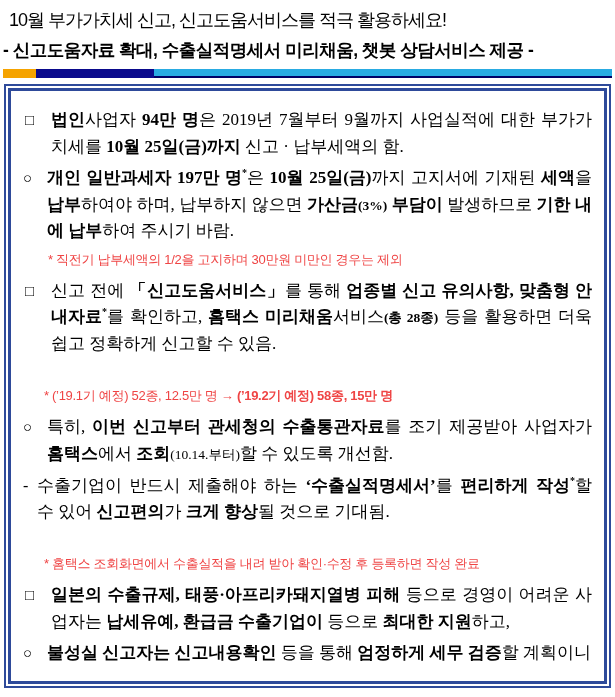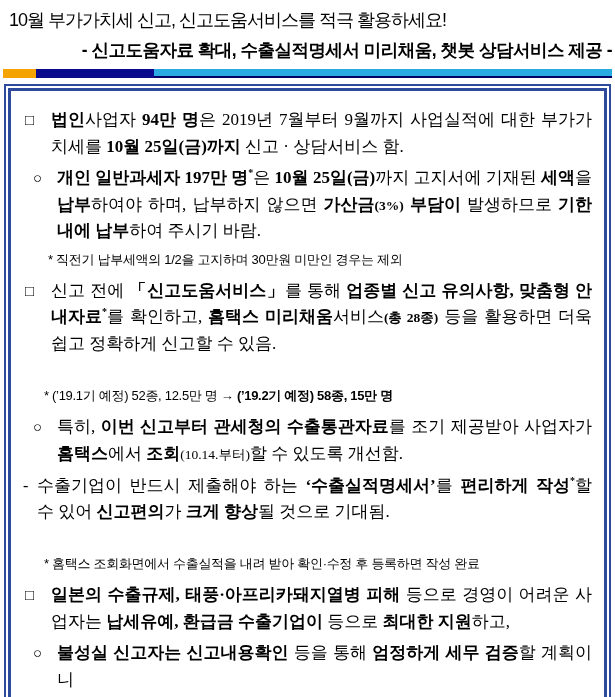--- a/index.html
+++ b/index.html
@@ -10,21 +10,21 @@
     color:#000;overflow:hidden;
   }
   .title{
     font-family:"Liberation Sans","DejaVu Sans",sans-serif;
     font-weight:400;font-size:18px;line-height:28px;
     letter-spacing:-1px;margin:2px 0 4px 6px;white-space:nowrap;
   }
   .subtitle{
     font-family:"Liberation Sans","DejaVu Sans",sans-serif;
     font-weight:800;font-size:17.5px;line-height:25px;
-    letter-spacing:-0.5px;text-align:right;margin-top:1px;white-space:nowrap;
+    letter-spacing:-0.5px;text-align:left;margin-top:1px;white-space:nowrap;
   }
   .divider{display:flex;width:609px;margin:6px auto 0 auto;height:9px;}
   .divider .seg-orange{width:33px;height:9px;}
   .divider .seg-navy{width:118px;height:9px;}
   .divider .seg-blue{flex:1;height:7px;border-bottom:2px solid #000066;}
   .box{
     margin:6px 1px 0 1px;
     border:2px solid #2e4a9a;
     padding:2px;
   }
@@ -33,49 +33,49 @@
     padding:10px 12px 8px 12px;
     min-height:576px;box-sizing:border-box;
   }
   .para{
     font-size:17px;line-height:25.5px;text-align:justify;
     margin:6px 0;
   }
   .para .bullet{display:inline-block;font-size:15px;}
   .lvl1{margin-left:2px;padding-left:26px;text-indent:-26px;}
   .lvl1 .bullet{width:26px;text-indent:0;}
-  .lvl2{margin-left:10px;padding-left:24px;text-indent:-24px;}
+  .lvl2{padding-left:24px;text-indent:-24px;}
   .lvl2 .bullet{width:24px;text-indent:0;}
   .lvldash{padding-left:14px;text-indent:-14px;}
   .lvldash .bullet{width:14px;text-indent:0;font-size:16px;}
   .b{font-weight:700;}
   .sm{font-size:13.5px;}
   .sup{font-size:10px;vertical-align:super;line-height:0;}
   .footnote{
     font-family:"Liberation Sans","DejaVu Sans",sans-serif;
-    font-size:13px;line-height:19px;color:#000000;
+    font-size:13px;line-height:19px;color:#ef4444;
     margin:1px 0 9px 0;text-align:left;letter-spacing:-0.3px;
   }
   .fn1{margin-left:25px;}
   .fn2{margin-left:21px;margin-top:30px;}
 </style>
 </head>
 <body>
 
 <div class="page">
   <div class="title">10월 부가가치세 신고, 신고도움서비스를 적극 활용하세요!</div>
   <div class="subtitle">- 신고도움자료 확대, 수출실적명세서 미리채움, 챗봇 상담서비스 제공 -</div>
   <div class="divider">
     <div class="seg-orange" style="background: rgb(245, 163, 0);"></div>
     <div class="seg-navy" style="background: rgb(10, 10, 140);"></div>
     <div class="seg-blue" style="background: rgb(41, 171, 226); border-bottom-color: rgb(0, 0, 102);"></div>
   </div>
   <div class="box" style="border-color: rgb(46, 74, 154);">
     <div class="box-inner" id="paragraphs" style="border-color: rgb(46, 74, 154);">
-        <div class="para lvl1"><span class="bullet">□</span><span class="b">법인</span><span class="">사업자 </span><span class="b">94만 명</span><span class="">은 2019년 7월부터 9월까지 사업실적에 대한 부가가치세를 </span><span class="b">10월 25일(금)까지 </span><span class="">신고 · 상담서비스 함.</span></div>
+        <div class="para lvl1"><span class="bullet">□</span><span class="b">법인</span><span class="">사업자 </span><span class="b">94만 명</span><span class="">은 2019년 7월부터 9월까지 사업실적에 대한 부가가치세를 </span><span class="b">10월 25일(금)까지 </span><span class="">신고 · 납부세액의 함.</span></div>
         <div class="para lvl2"><span class="bullet">○</span><span class="b">개인 일반과세자 197만 명</span><span class="b sup">*</span><span class="">은 </span><span class="b">10월 25일(금)</span><span class="">까지 고지서에 기재된 </span><span class="b">세액</span><span class="">을 </span><span class="b">납부</span><span class="">하여야 하며, 납부하지 않으면 </span><span class="b">가산금</span><span class="b sm">(3%)</span><span class=""> </span><span class="b">부담이</span><span class=""> 발생하므로 </span><span class="b">기한 내에 납부</span><span class="">하여 주시기 바람.</span></div>
         <div class="footnote fn1"><span class="">* 직전기 납부세액의 1/2을 고지하며 30만원 미만인 경우는 제외</span></div>
         <div class="para lvl1"><span class="bullet">□</span><span class="">신고 전에 </span><span class="b">「신고도움서비스」</span><span class="">를 통해 </span><span class="b">업종별 신고 유의사항, 맞춤형 안내자료</span><span class="b sup">*</span><span class="">를 확인하고, </span><span class="b">홈택스 미리채움</span><span class="">서비스</span><span class="b sm">(총 28종)</span><span class=""> 등을 활용하면 더욱 쉽고 정확하게 신고할 수 있음.</span></div>
         <div class="footnote fn2"><span class="">* (’19.1기 예정) 52종, 12.5만 명 → </span><span class="b">(’19.2기 예정) 58종, 15만 명</span></div>
         <div class="para lvl2"><span class="bullet">○</span><span class="">특히, </span><span class="b">이번 신고부터 관세청의 수출통관자료</span><span class="">를 조기 제공받아 사업자가 </span><span class="b">홈택스</span><span class="">에서 </span><span class="b">조회</span><span class="sm">(10.14.부터)</span><span class="">할 수 있도록 개선함.</span></div>
         <div class="para lvldash"><span class="bullet">-</span><span class="">수출기업이 반드시 제출해야 하는 </span><span class="b">‘수출실적명세서’</span><span class="">를 </span><span class="b">편리하게 작성</span><span class="b sup">*</span><span class="">할 수 있어 </span><span class="b">신고편의</span><span class="">가 </span><span class="b">크게 향상</span><span class="">될 것으로 기대됨.</span></div>
         <div class="footnote fn2"><span class="">* 홈택스 조회화면에서 수출실적을 내려 받아 확인·수정 후 등록하면 작성 완료</span></div>
         <div class="para lvl1"><span class="bullet">□</span><span class="b">일본의 수출규제, 태풍·아프리카돼지열병 피해</span><span class=""> 등으로 경영이 어려운 사업자는 </span><span class="b">납세유예, 환급금 수출기업이</span><span class=""> 등으로 </span><span class="b">최대한 지원</span><span class="">하고,</span></div>
         <div class="para lvl2"><span class="bullet">○</span><span class="b">불성실 신고자는 신고내용확인</span><span class=""> 등을 통해 </span><span class="b">엄정하게 세무 검증</span><span class="">할 계획이니 </span></div>
       </div>

